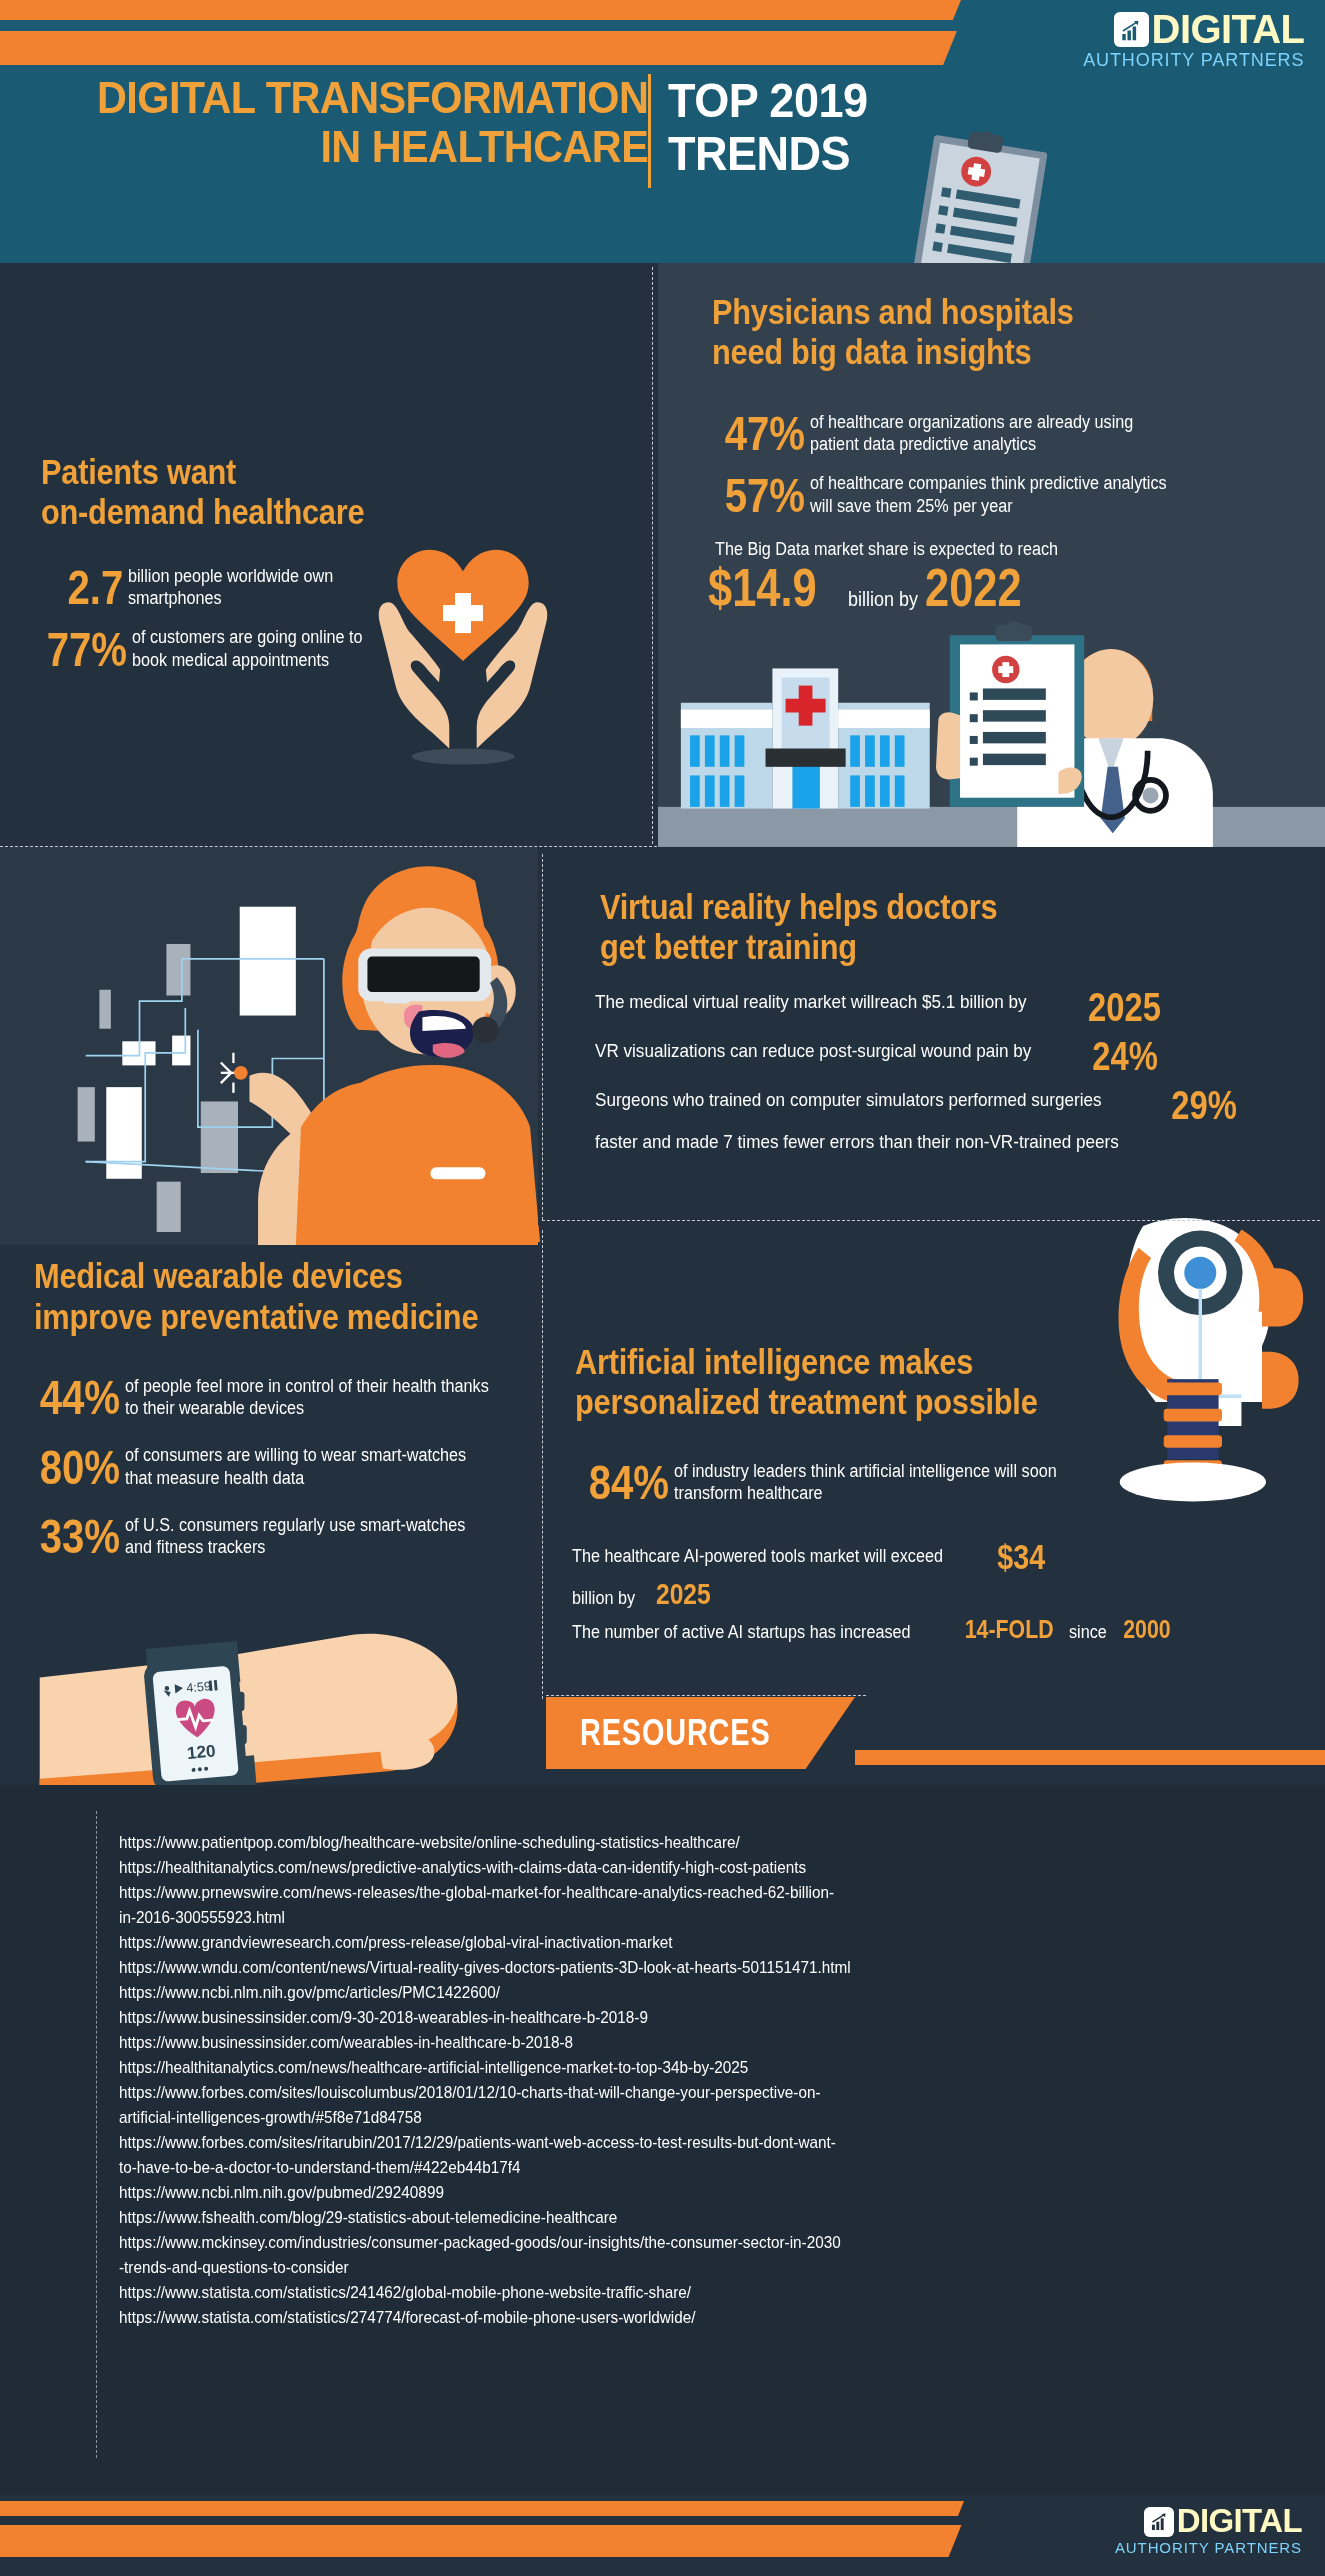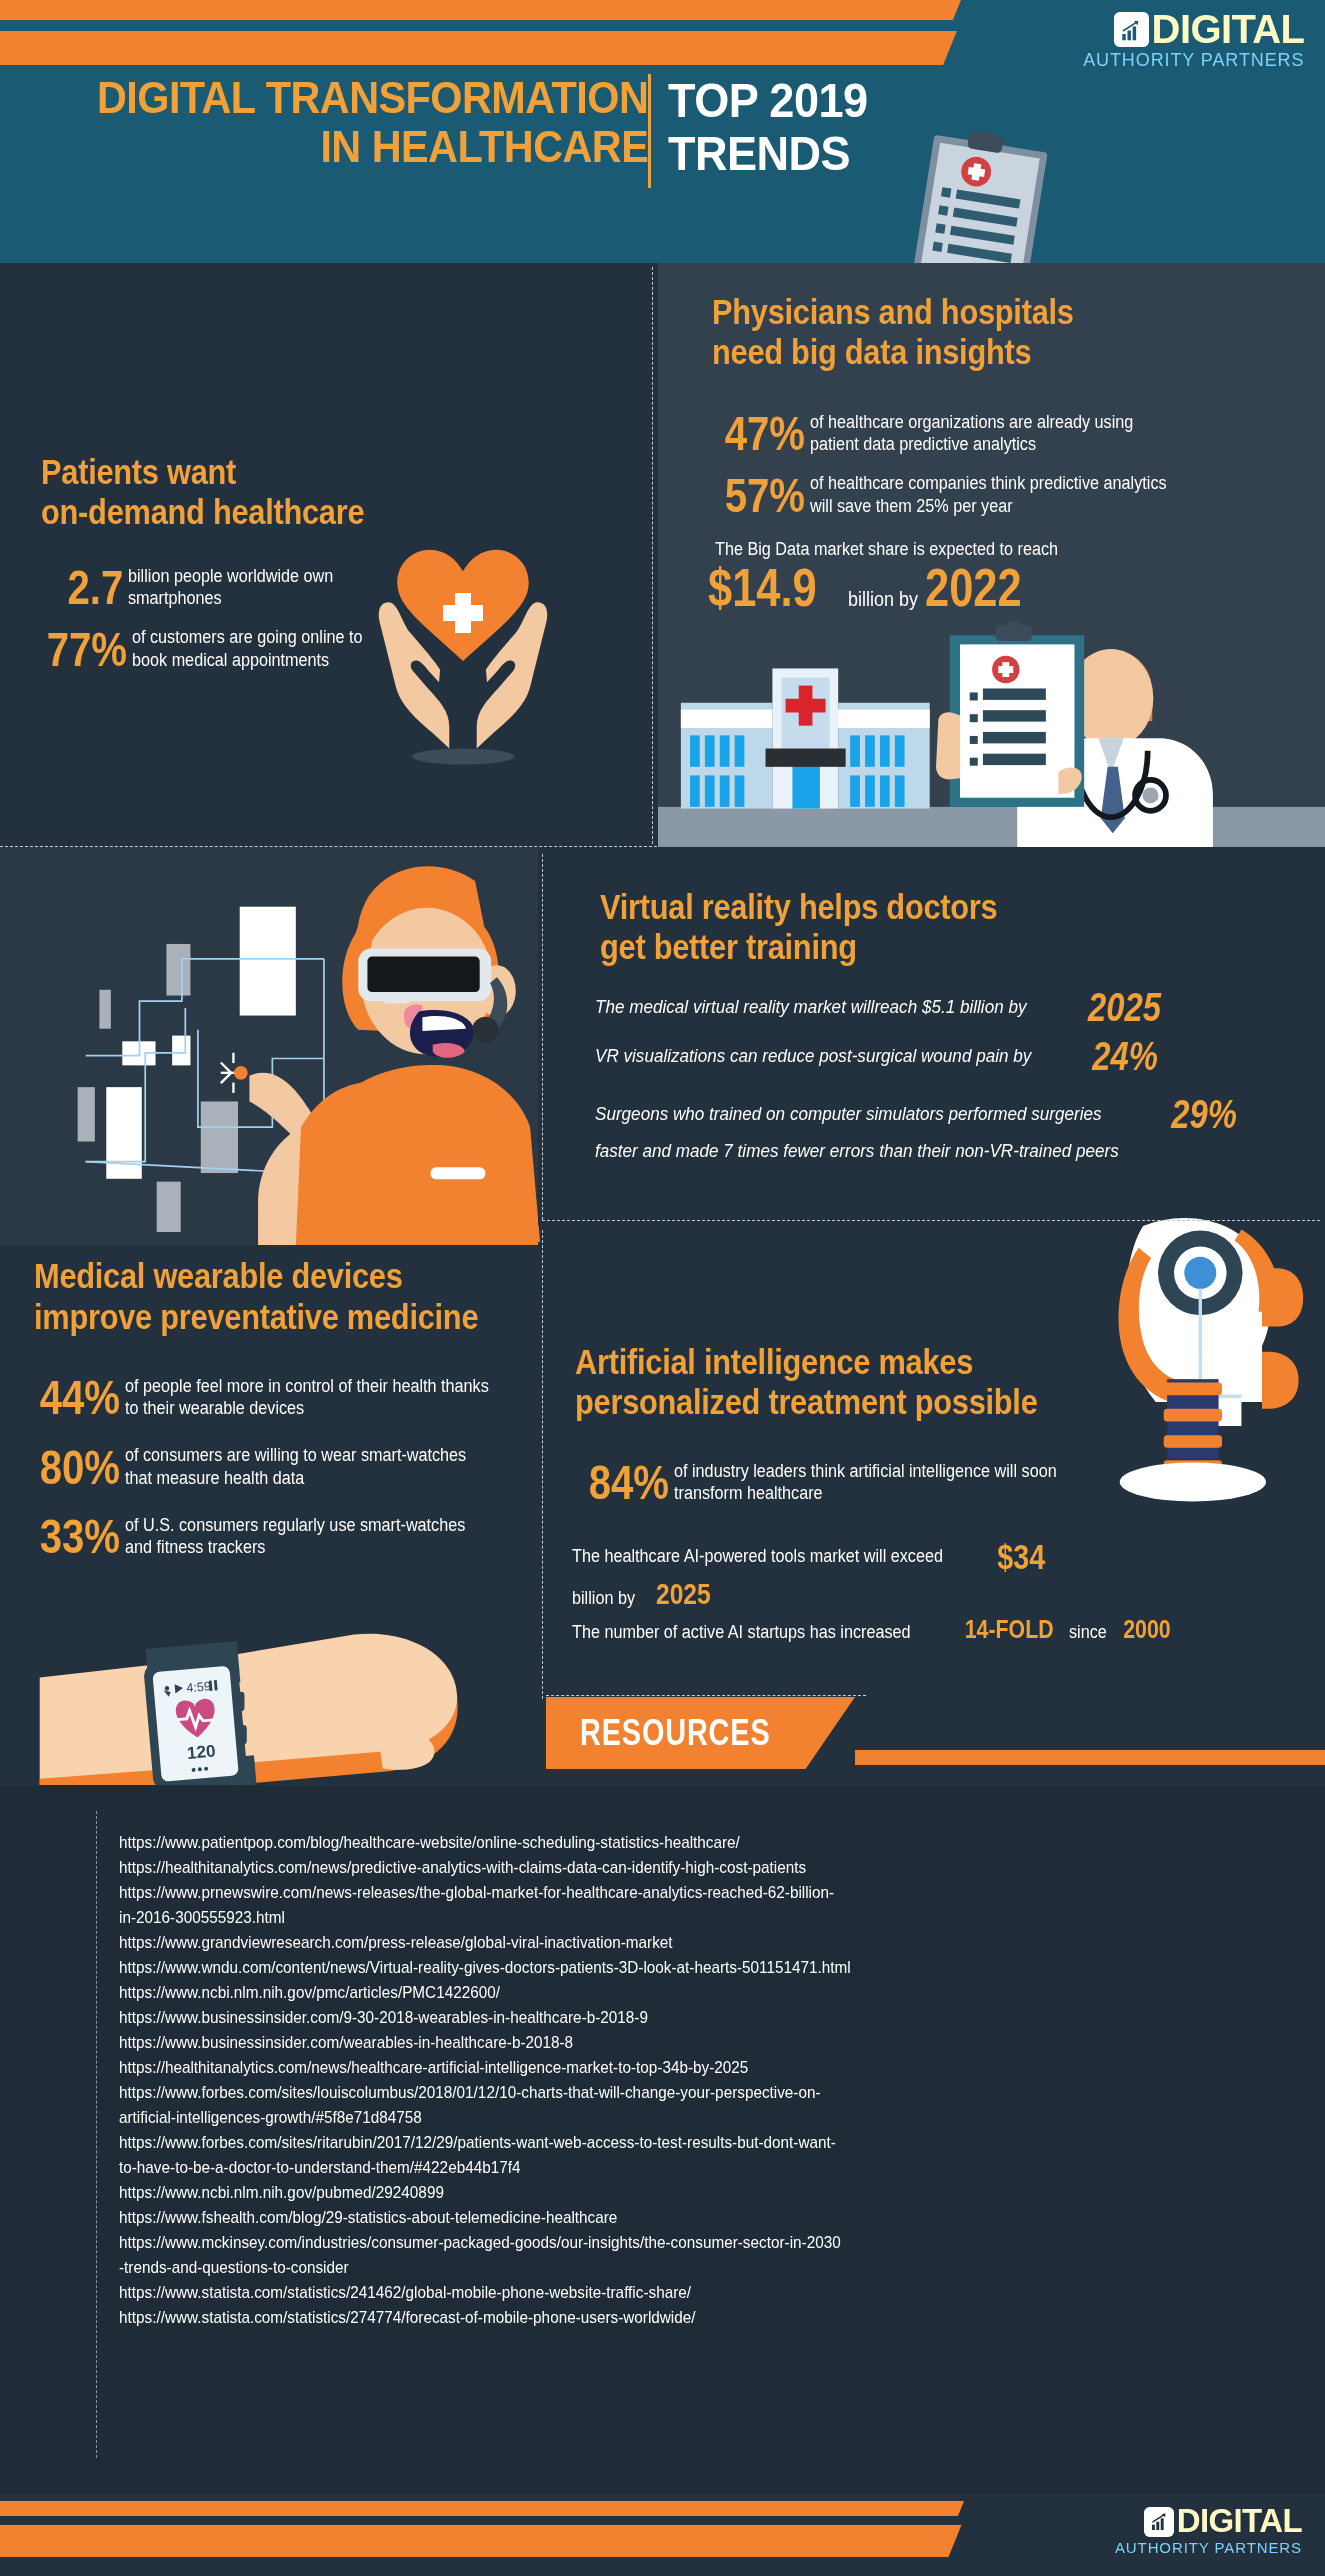--- a/index.html
+++ b/index.html
@@ -138,21 +138,21 @@
   .money-big {
     color: #f0a139; font-weight: bold; font-size: 53px; line-height: 1;
     transform: scaleX(0.82); transform-origin: left center;
   }
   .money-mid { color: #ffffff; font-size: 20px; margin: 0 3.4px; transform: scaleX(0.9); }
   .hospital-scene { position: absolute; left: 0; top: 355px; width: 667px; height: 229px; }
 
   
   .vr-title { position: absolute; left: 62px; top: 40px; width: 515px; }
   .vr-lines { position: absolute; left: 57px; top: 143px; width: 687px; }
-  .vr-line { position: relative; display: flex; align-items: center; margin-bottom: 8px; font-style: italic; }
+  .vr-line { position: relative; display: flex; align-items: flex-start; margin-bottom: 8px; }
   .vr-line .txt { color: #ffffff; font-size: 19px; line-height: 1.3; transform: scaleX(0.9); transform-origin: left bottom; }
   .vr-line .big {
     color: #f0a139; font-weight: bold; font-size: 40px; line-height: 0.85;
     transform: scaleX(0.82); margin-left: 5.7px;
   }
   .vr-person { position: absolute; left: 49px; top: 11.4px; width: 504px; height: 401px; }
 
   
   .wear-title { position: absolute; left: 34px; top: 11.4px; width: 515px; }
   .wear-stats { position: absolute; left: 22px; top: 114px; width: 515px; }
@@ -443,21 +443,21 @@
     </div>
     <div class="vr-lines">
       <div class="vr-line">
         <div class="txt">The medical virtual reality market willreach $5.1 billion by</div>
         <div class="big">2025</div>
       </div>
       <div class="vr-line" style="margin-top:15px;">
         <div class="txt">VR visualizations can reduce post-surgical wound pain by</div>
         <div class="big">24%</div>
       </div>
-      <div class="vr-line" style="margin-top:24px;">
+      <div class="vr-line" style="margin-top:15px;">
         <div class="txt">Surgeons who trained on computer simulators performed surgeries</div>
         <div class="big">29%</div>
       </div>
       <div class="vr-line" style="margin-top:2px;">
         <div class="txt">faster and made 7 times fewer errors than their non-VR-trained peers</div>
       </div>
     </div>
   </div>
 
   <div class="panel p-wearable">

